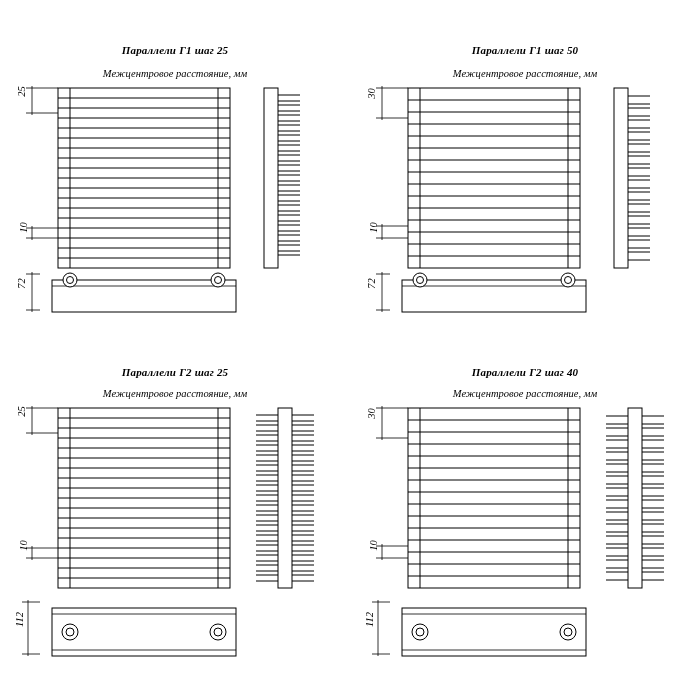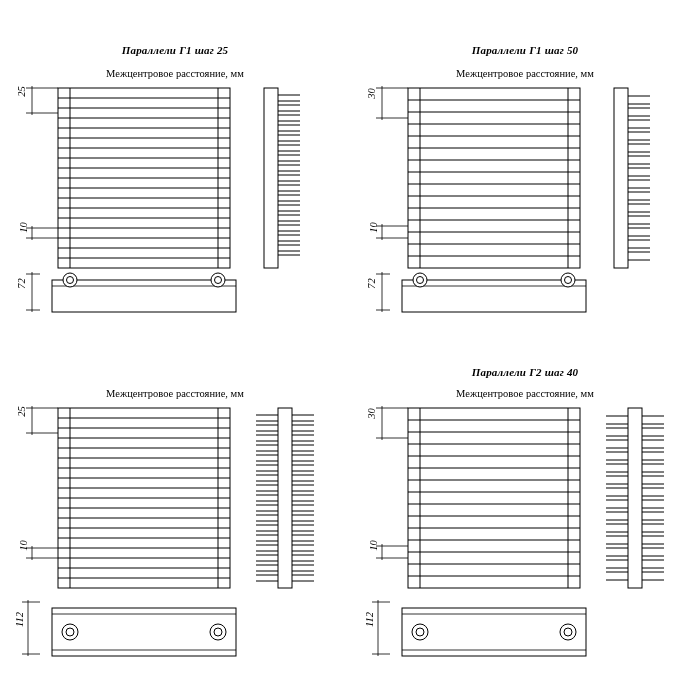--- a/index.html
+++ b/index.html
@@ -34,20 +34,21 @@
     font-weight: bold;
     letter-spacing: 0.2px;
     white-space: nowrap;
   }
   .subtitle {
     position: absolute;
     left: 0;
     width: 350px;
     text-align: center;
     font-size: 10.5px;
+    font-style: italic;
     font-weight: normal;
     white-space: nowrap;
   }
   .dimlabel {
     position: absolute;
     font-size: 10.5px;
     font-style: italic;
     font-family: "Liberation Serif", serif;
     transform-origin: 50% 50%;
     white-space: nowrap;
@@ -243,20 +244,21 @@
         <line class="thin" x1="52" y1="286" x2="236" y2="286"></line>
         <circle class="fillw" cx="70" cy="280" r="7"></circle>
         <circle class="fillw" cx="218" cy="280" r="7"></circle>
         <circle class="fillw" cx="70" cy="280" r="3.5"></circle>
         <circle class="fillw" cx="218" cy="280" r="3.5"></circle>
       </g>
     </svg>
   </div>
 
   <div class="panel" style="left:0px; top:350px;">
+    <div class="title" style="top:16px;">Параллели Г2 шаг 25</div>
     <div class="subtitle" style="top:38px;">Межцентровое расстояние, мм</div>
 
     <div class="dimlabel vlabel" style="left:16px; top:56px;">25</div>
     <div class="dimlabel vlabel" style="left:18px; top:190px;">10</div>
     <div class="dimlabel vlabel" style="left:12px; top:264px;">112</div>
 
     <svg width="350" height="350" viewBox="0 0 350 350">
       <g>
         <rect class="fillw" x="58" y="58" width="172" height="180"></rect>
         <line class="ln" x1="70" y1="58" x2="70" y2="238"></line>

